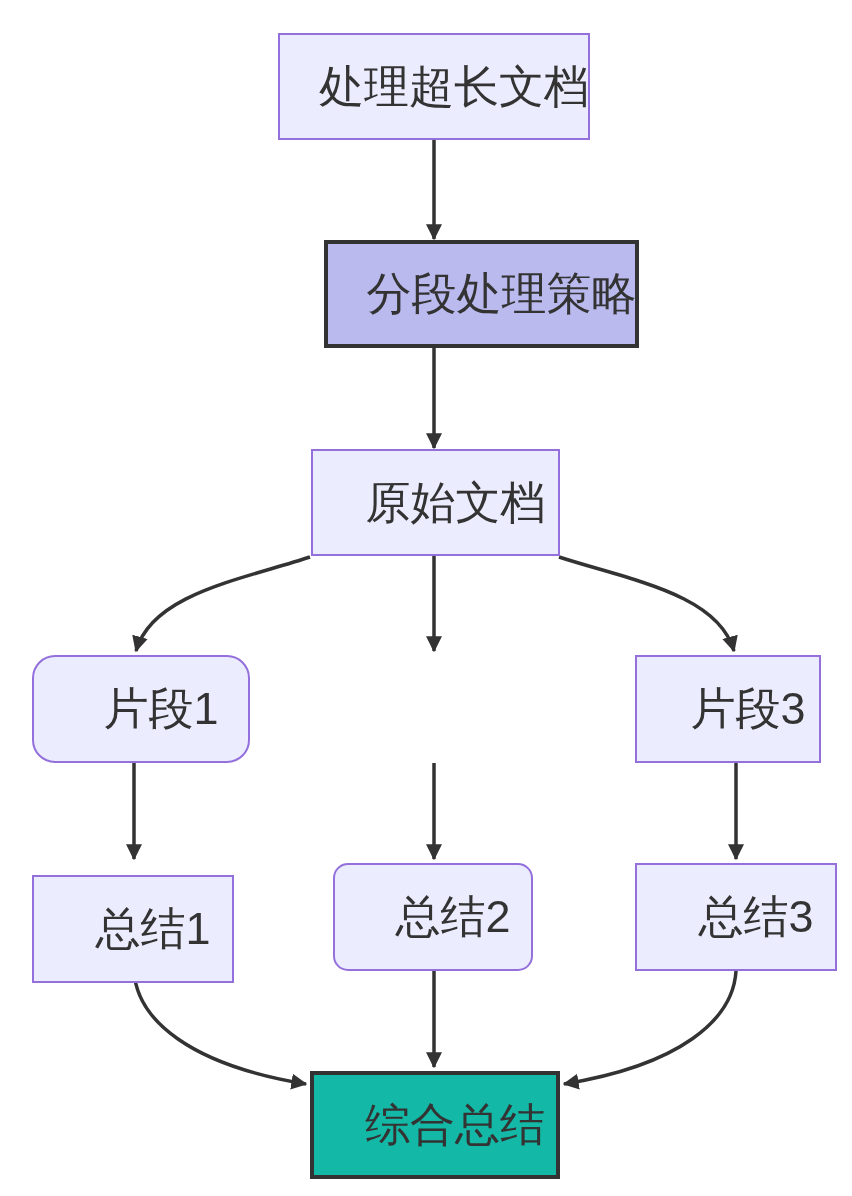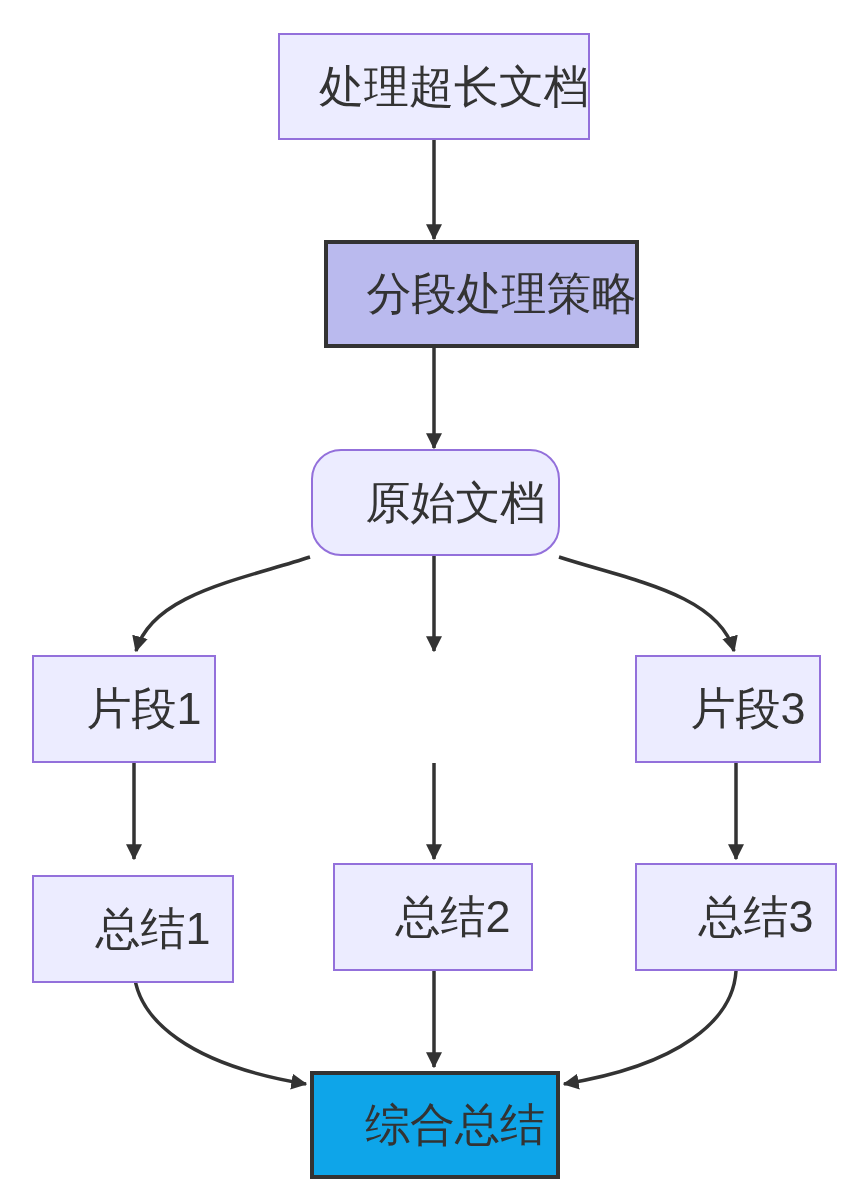--- a/index.html
+++ b/index.html
@@ -36,32 +36,32 @@
     border: 2px solid #9370DB;
     text-align: center;
     white-space: nowrap;
     padding-left: 40px;
   }
   .node--highlight {
     background: #BABAEE;
     border: 4px solid #333333;
   }
   .node--success {
-    background: #0ea5e9;
+    background: #14b8a6;
     border: 4px solid #333333;
   }
   
   #node-A { left: 278px; top: 33px;  width: 312px; height: 107px; }
   #node-B { left: 280px; top: 240px; width: 315px; height: 108px; margin-left: 44px; }
-  #node-C { left: 311px; top: 449px; width: 249px; height: 107px; border-radius: 30px; }
-  #node-D { left: 32px;  top: 655px; width: 184px; height: 108px; }
+  #node-C { left: 311px; top: 449px; width: 249px; height: 107px; }
+  #node-D { left: 32px;  top: 655px; width: 218px; height: 108px; border-radius: 23px; }
   #node-E { left: 333px; top: 655px; width: 200px; height: 108px; }
   #node-F { left: 635px; top: 655px; width: 186px; height: 108px; }
   #node-G { left: 32px;  top: 863px; width: 202px; height: 108px; margin-top: 12px; }
-  #node-H { left: 333px; top: 863px; width: 200px; height: 108px; }
+  #node-H { left: 333px; top: 863px; width: 200px; height: 108px; border-radius: 15px; }
   #node-I { left: 635px; top: 863px; width: 202px; height: 108px; }
   #node-J { left: 310px; top: 1071px; width: 250px; height: 108px; }
 </style>
 </head>
 <body>
 
 <div class="canvas">
 
   <svg class="edges" viewBox="0 0 852 1196" xmlns="http://www.w3.org/2000/svg">
     <defs>

